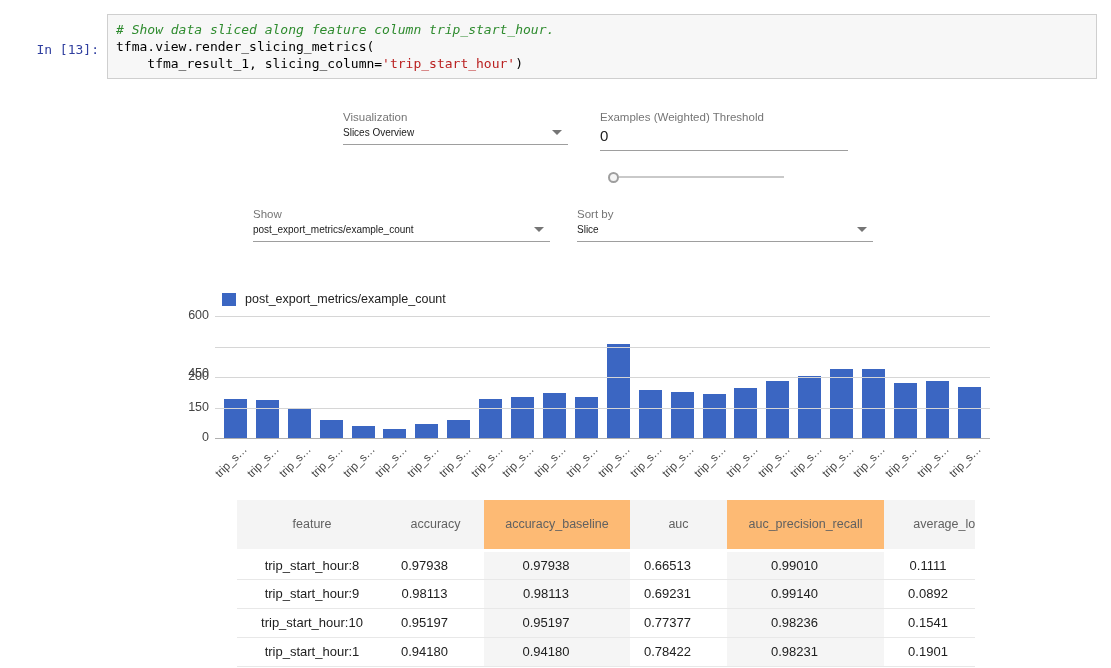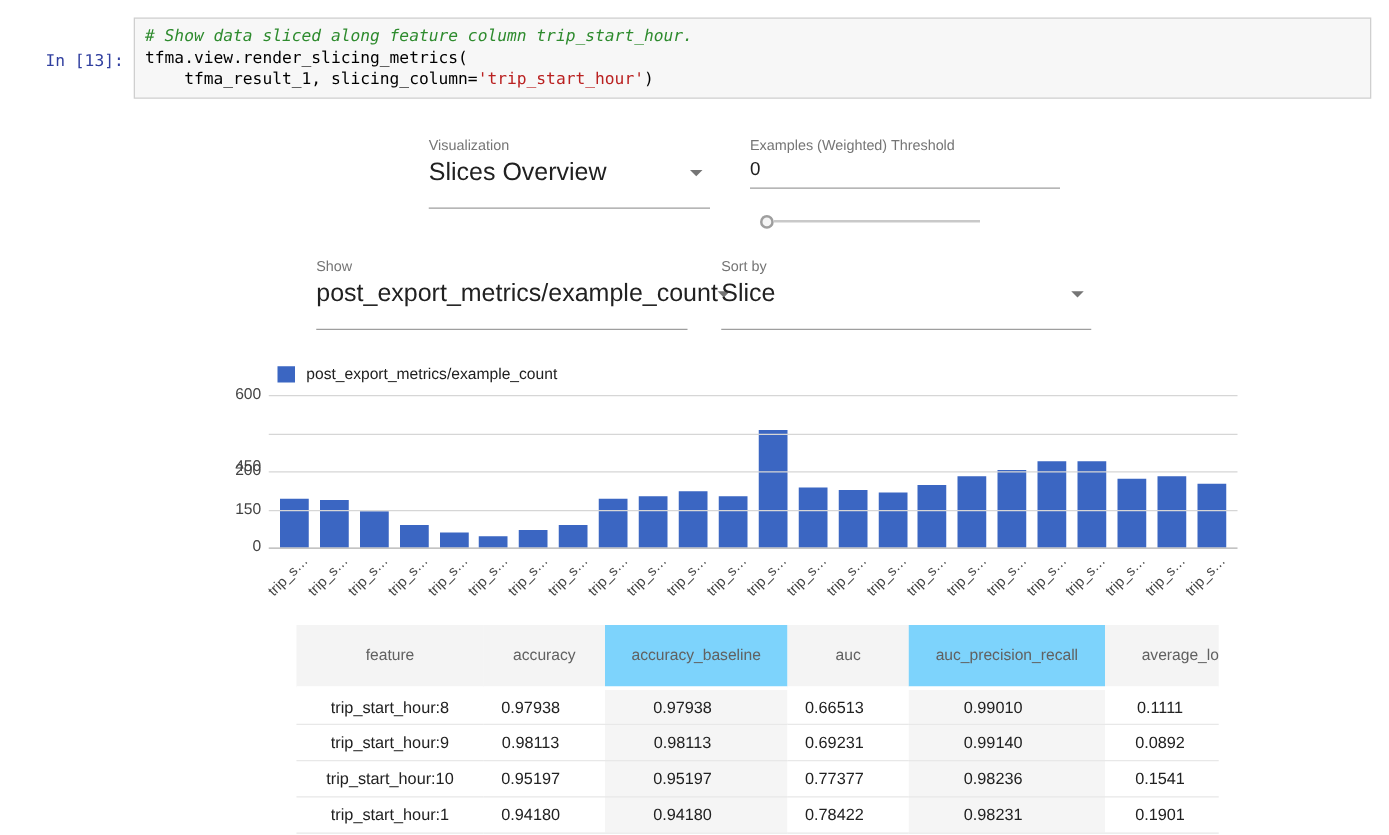--- a/index.html
+++ b/index.html
@@ -13,21 +13,21 @@
   .code-box { flex:1; background:#f7f7f7; border:1px solid #cfcfcf; padding:6px 8px;
               font-family:"DejaVu Sans Mono", monospace; font-size:13px; line-height:17px; color:#000; }
   .code-line { white-space:pre; }
   .tok-comment { color:#2e8b2e; font-style:italic; }
   .tok-string { color:#ba2121;margin-top:36px; }
 
   
   .ctl { position:absolute; }
   .ctl-label { font-size:11.5px; color:#757575; margin-bottom:4px; }
   .ctl-value { display:flex; justify-content:space-between; align-items:center;
-               font-size:20px; color:#212121; padding-bottom:16px; border-bottom:1px solid #9e9e9e; cursor:pointer; }
+               font-size:10px; color:#212121; padding-bottom:6px; border-bottom:1px solid #9e9e9e; cursor:pointer; }
   .dd-arrow { width:0; height:0; border-left:5px solid transparent; border-right:5px solid transparent;
               border-top:5px solid #757575; margin-right:6px; }
   .threshold-input { width:100%; border:none; outline:none; background:transparent;
                      font-size:15px; color:#212121; padding-bottom:6px; border-bottom:1px solid #9e9e9e;
                      font-family:"Liberation Sans", sans-serif; }
   .slider { position:absolute; left:608px; top:170px; width:176px; height:14px; display:flex; align-items:center; }
   .knob { width:11px; height:11px; border-radius:50%; background:#f5f5f5; border:2px solid #9e9e9e; flex:0 0 auto; }
   .slider-track { flex:1; height:2px; background:#c9c9c9; }
 
   
@@ -45,21 +45,21 @@
   .xlabels { display:flex; justify-content:space-evenly; width:775px; margin-left:30px; height:36px; }
   .xlab { width:23px; position:relative; flex:0 0 auto; }
   .xlab span { position:absolute; top:5px; right:6px; transform:rotate(-45deg); transform-origin:100% 0;
                font-size:11.5px; color:#444; white-space:nowrap; }
 
   
   .table-wrap { position:absolute; left:237px; top:500px; width:738px; height:168px; overflow:hidden; }
   table { width:780px; table-layout:fixed; border-collapse:collapse; }
   th { height:50px; background:#f4f4f4; font-weight:normal; color:#616161; font-size:12.5px;
        text-align:center; border-bottom:3px solid #fff; cursor:pointer; }
-  th.band { background:#7dd3fc; }
+  th.band { background:#fdba74; }
   td { height:29px; font-size:13px; color:#212121; border-bottom:1px solid #e8e8e8; background:#fff; }
   td.band { background:#f5f5f5; }
   td.feat { text-align:center; }
   td.num { text-align:center; padding-right:22px; }
   td:last-child { padding-right:45px; }
 </style>
 </head>
 <body>
 
 <div id="app">

